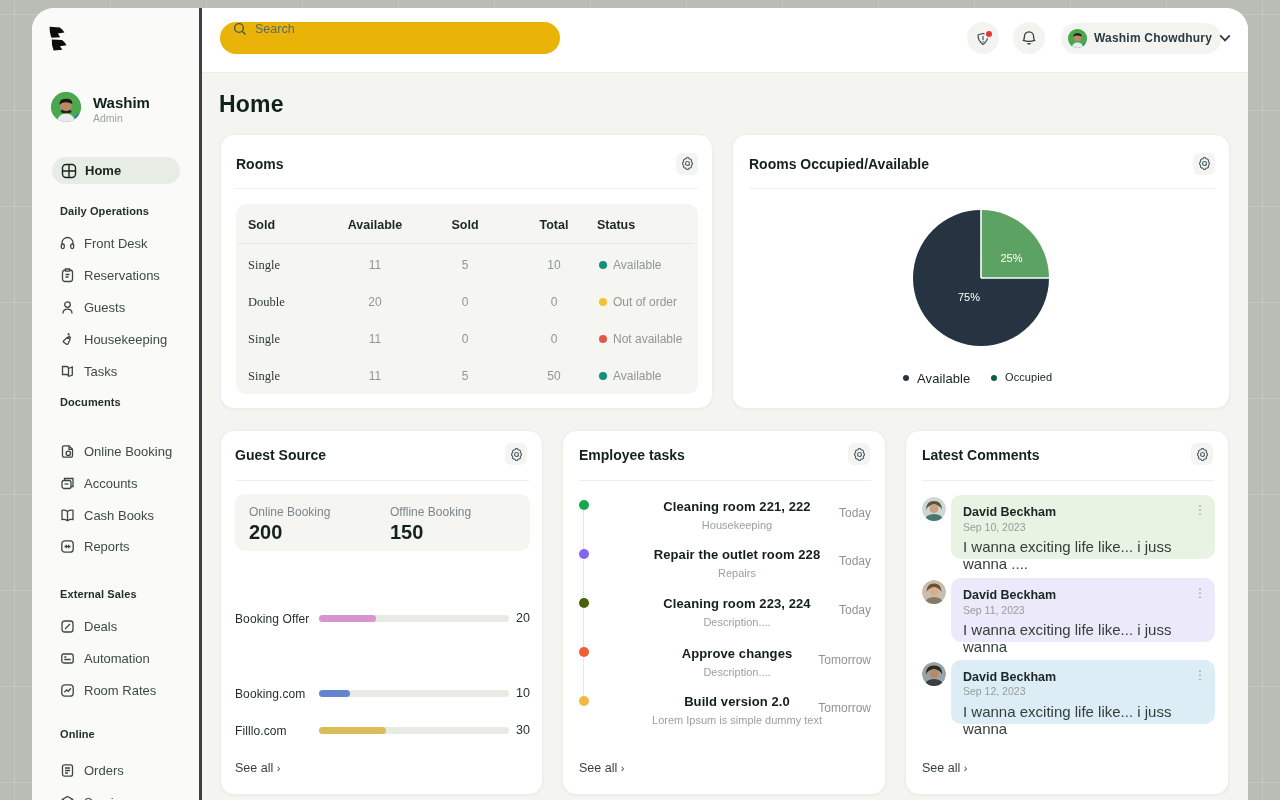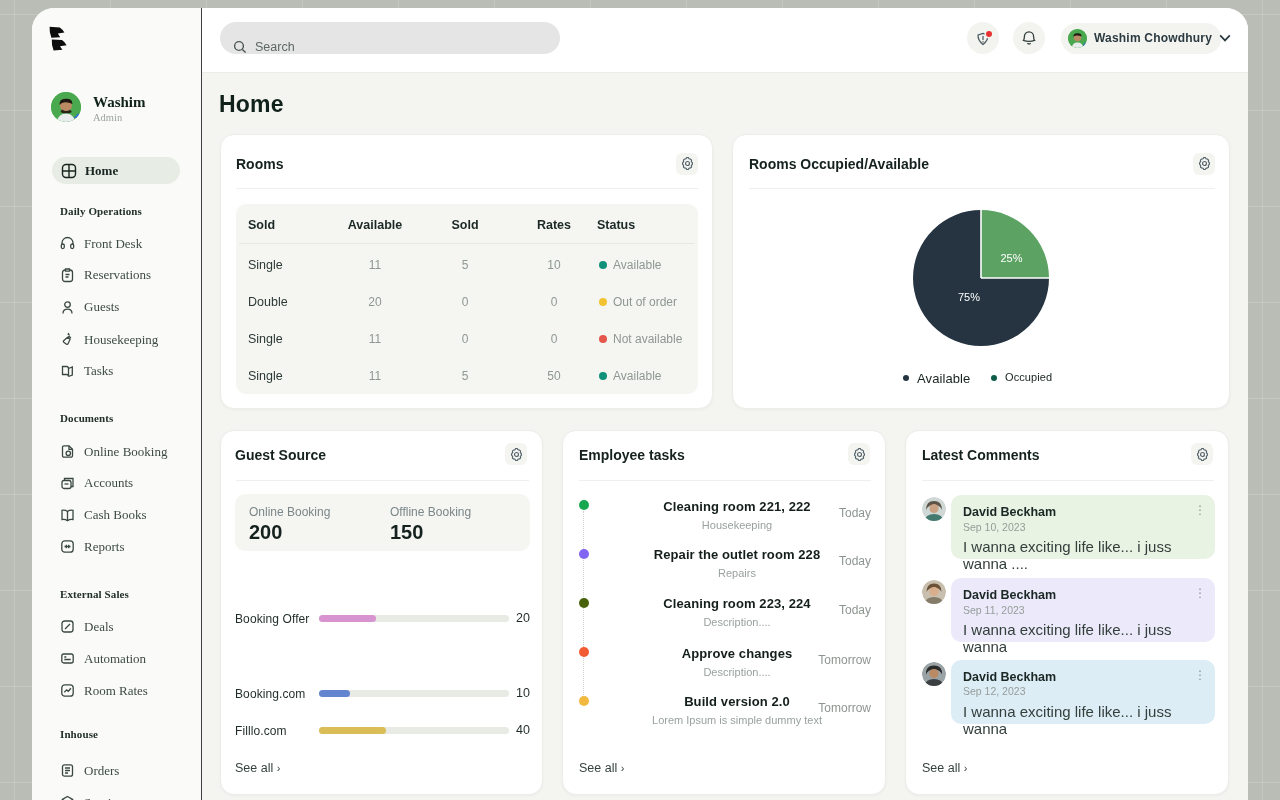--- a/index.html
+++ b/index.html
@@ -16,21 +16,21 @@
   color:#17241f;
 }
 .abs { position:absolute; }
 .app {
   position:absolute; left:32px; top:8px; width:1216px; height:792px;
   background:#ffffff; border-radius:22px 22px 0 0; overflow:hidden;
 }
 
 .sidebar {
   position:absolute; left:0; top:0; width:170px; height:792px;
-  background:#fafbf8; border-right:1px solid #404040;font-family:Liberation Serif, serif;
+  background:#fafbf8; border-right:3px solid #404040;
 }
 .navtxt { font-size:13px; color:#3d4a46; }
 .sectxt { font-size:11px; font-weight:bold; color:#222f2b; letter-spacing:0.1px; }
 .navitem { position:absolute; left:28px; display:flex; align-items:center; gap:9px; height:20px; }
 .navitem svg { flex:0 0 auto; }
 
 .topbar {
   position:absolute; left:170px; top:0; width:1046px; height:65px;
   background:#ffffff; border-bottom:1px solid #ebede9;
 }
@@ -46,21 +46,21 @@
 .cardtitle { position:absolute; font-size:14px; font-weight:bold; color:#15211e; }
 .gearbtn {
   position:absolute; width:22px; height:22px; border-radius:6px;
   background:#f4f5f1; display:flex; align-items:center; justify-content:center;
 }
 .carddiv { position:absolute; height:1px; background:#eef0ec; }
 .seeall { position:absolute; font-size:12.5px; color:#36423e; }
 .dot { position:absolute; border-radius:50%; }
 
 .rrow { left:11px; width:440px; height:14px; font-size:12px; }
-.rrow .c0 { left:1px; color:#2c3936; font-size:12.5px; }
+.rrow .c0 { left:1px; color:#2c3936; font-size:12.5px;font-family:Liberation Serif, serif; }
 .rrow .c1 { left:93px; width:70px; text-align:center; color:#8f9792; }
 .rrow .c2 { left:183px; width:70px; text-align:center; color:#8f9792; }
 .rrow .c3 { left:272px; width:70px; text-align:center; color:#8f9792; }
 .rrow .c4 { left:366px; color:#8f9792; }
 
 .brow { position:absolute; left:14px; width:295px; height:14px; }
 .blab { position:absolute; left:0; top:0.5px; font-size:12px; color:#1f2c28; letter-spacing:0.1px; }
 .btrack { position:absolute; left:84px; top:3.5px; width:190px; height:7px; border-radius:4px; background:#e8ebe4; }
 .bfill { position:absolute; left:0; top:0; height:7px; border-radius:4px; display:block; }
 .bval { position:absolute; right:0; top:0; width:30px; text-align:right; font-size:12.5px; color:#1f2c28; }
@@ -140,21 +140,21 @@
         </svg>
       <span class="navtxt">Housekeeping</span>
     </div>
     <div class="navitem" style="top:353px">
       <svg width="15" height="15" viewBox="0 0 15 15" fill="none" stroke="#3a4743" stroke-width="1.3">
           <path d="M2.5 2.5 h4 a2 2 0 0 1 2 2 v8 a2 2 0 0 0 -2 -2 h-4 z"></path>
           <path d="M8.5 4.5 l3.8 -1.5 v8 l-3.8 1.5"></path>
         </svg>
       <span class="navtxt">Tasks</span>
     </div>
-    <div class="abs sectxt" style="left:28px;top:404px">Documents</div>
+    <div class="abs sectxt" style="left:28px;top:388px">Documents</div>
     <div class="navitem" style="top:433.8px">
       <svg width="15" height="15" viewBox="0 0 15 15" fill="none" stroke="#3a4743" stroke-width="1.3">
           <path d="M9 1.8 h-5 a1.5 1.5 0 0 0 -1.5 1.5 v8.4 a1.5 1.5 0 0 0 1.5 1.5 h7 a1.5 1.5 0 0 0 1.5 -1.5 v-6.4 z"></path>
           <path d="M9 1.8 v3.5 h3.5"></path>
           <circle cx="8.3" cy="9.3" r="2.2"></circle>
         </svg>
       <span class="navtxt">Online Booking</span>
     </div>
     <div class="navitem" style="top:465.2px">
       <svg width="15" height="15" viewBox="0 0 15 15" fill="none" stroke="#3a4743" stroke-width="1.3">
@@ -193,38 +193,38 @@
         </svg>
       <span class="navtxt">Automation</span>
     </div>
     <div class="navitem" style="top:672.8px">
       <svg width="15" height="15" viewBox="0 0 15 15" fill="none" stroke="#3a4743" stroke-width="1.3">
           <rect x="1.8" y="1.8" width="11.4" height="11.4" rx="3"></rect>
           <path d="M4.3 9.3 l2.4 -2.4 l1.6 1.4 l2.6 -3"></path>
         </svg>
       <span class="navtxt">Room Rates</span>
     </div>
-    <div class="abs sectxt" style="left:28px;top:719.5px">Inhouse</div>
+    <div class="abs sectxt" style="left:28px;top:719.5px">Online</div>
     <div class="navitem" style="top:752.6px">
       <svg width="15" height="15" viewBox="0 0 15 15" fill="none" stroke="#3a4743" stroke-width="1.3">
           <rect x="2.5" y="1.8" width="10" height="11.4" rx="2"></rect>
           <path d="M5 5 h5 M5 7.5 h5 M5 10 h3"></path>
         </svg>
       <span class="navtxt">Orders</span>
     </div>
     <div class="navitem" style="top:784.6px">
       <svg width="15" height="15" viewBox="0 0 15 15" fill="none" stroke="#3a4743" stroke-width="1.3">
           <path d="M7.5 1.5 l5.2 3 v6 l-5.2 3 l-5.2 -3 v-6 z"></path>
           <path d="M2.3 4.5 l5.2 3 l5.2 -3 M7.5 7.5 v6"></path>
         </svg>
       <span class="navtxt">Services</span>
     </div>
   </div>
   <div class="topbar" id="topbar">
-    <div class="abs" style="left:18px;top:14px;width:340px;height:32px;border-radius:16px;background:#e5e5e5;display:flex;align-items:flex-end;padding-left:13px;gap:8px">
+    <div class="abs" style="left:18px;top:14px;width:340px;height:32px;border-radius:16px;background:#eab308;display:flex;align-items:flex-start;padding-left:13px;gap:8px">
       <svg width="14" height="14" viewBox="0 0 14 14" fill="none" stroke="#4a5653" stroke-width="1.4">
           <circle cx="6" cy="6" r="4.4"></circle>
           <path d="M9.4 9.4 L12.6 12.6"></path>
         </svg>
       <span style="font-size:12.5px;color:#5d6864">Search</span>
     </div>
     <div class="abs" style="left:765px;top:14px;width:32px;height:32px;border-radius:50%;background:#f3f4f0"></div>
     <svg class="abs" style="left:774px;top:24px" width="14" height="14" viewBox="0 0 14 14" fill="none" stroke="#4a5a61" stroke-width="1.25">
       <path d="M7 1.3 L11.9 3 Q12.4 8.2 7 12.4 Q1.6 8.2 2.1 3 Z"></path>
       <path d="M7 4.3 v3.2 M7 9.6 v0.3" stroke-linecap="round"></path>
@@ -260,21 +260,21 @@
             <path d="M7.2 1.7 q0.8 -0.2 1.6 0 l0.9 1.3 l1.55 0.3 q0.65 0.5 1.05 1.15 l-0.15 1.55 l1.05 1.2 q0.1 0.8 0 1.6 l-1.05 1.2 l0.15 1.55 q-0.4 0.65 -1.05 1.15 l-1.55 0.3 l-0.9 1.3 q-0.8 0.2 -1.6 0 l-0.9 -1.3 l-1.55 -0.3 q-0.65 -0.5 -1.05 -1.15 l0.15 -1.55 l-1.05 -1.2 q-0.1 -0.8 0 -1.6 l1.05 -1.2 l-0.15 -1.55 q0.4 -0.65 1.05 -1.15 l1.55 -0.3 z"></path>
             <circle cx="8" cy="8" r="2.1"></circle>
           </svg>
         </div>
       <div class="carddiv" style="left:15px;top:53px;width:462px"></div>
       <div class="abs" style="left:15px;top:69px;width:462px;height:190px;border-radius:10px;background:#f5f6f2">
         <div class="abs" style="left:11px;top:14px;width:440px;font-size:12.5px;font-weight:bold;color:#1b2825">
           <span class="abs" style="left:1px">Sold</span>
           <span class="abs" style="left:93px;width:70px;text-align:center">Available</span>
           <span class="abs" style="left:183px;width:70px;text-align:center">Sold</span>
-          <span class="abs" style="left:272px;width:70px;text-align:center">Rates</span>
+          <span class="abs" style="left:272px;width:70px;text-align:center">Total</span>
           <span class="abs" style="left:350px">Status</span>
         </div>
         <div class="abs" style="left:3px;top:38.5px;width:455px;height:1px;background:#e6e8e4"></div>
         <div class="abs rrow" style="top:54px">
             <span class="abs c0">Single</span>
             <span class="abs c1">11</span>
             <span class="abs c2">5</span>
             <span class="abs c3">10</span>
             <span class="dot" style="left:352px;top:2.5px;width:8px;height:8px;background:#12917a"></span>
             <span class="abs c4">Available</span>
@@ -353,21 +353,21 @@
           <span class="btrack">
             <span class="bfill" style="width:31px;background:#6384cf"></span>
           </span>
           <span class="bval">10</span>
         </div>
       <div class="brow" style="top:292px">
           <span class="blab">Filllo.com</span>
           <span class="btrack">
             <span class="bfill" style="width:67px;background:#dabd56"></span>
           </span>
-          <span class="bval">40</span>
+          <span class="bval">30</span>
         </div>
       <div class="seeall" style="left:14px;top:330px">See all <span style="font-size:11px">›</span></div>
     </div>
     <div class="card" style="left:360px;top:357px;width:324px;height:365px">
       <div class="cardtitle" style="left:16px;top:16px">Employee tasks</div>
       <div class="gearbtn" style="left:285px;top:12px">
           <svg width="15" height="15" viewBox="0 0 16 16" fill="none" stroke="#55636b" stroke-width="1.25">
             <path d="M7.2 1.7 q0.8 -0.2 1.6 0 l0.9 1.3 l1.55 0.3 q0.65 0.5 1.05 1.15 l-0.15 1.55 l1.05 1.2 q0.1 0.8 0 1.6 l-1.05 1.2 l0.15 1.55 q-0.4 0.65 -1.05 1.15 l-1.55 0.3 l-0.9 1.3 q-0.8 0.2 -1.6 0 l-0.9 -1.3 l-1.55 -0.3 q-0.65 -0.5 -1.05 -1.15 l0.15 -1.55 l-1.05 -1.2 q-0.1 -0.8 0 -1.6 l1.05 -1.2 l-0.15 -1.55 q0.4 -0.65 1.05 -1.15 l1.55 -0.3 z"></path>
             <circle cx="8" cy="8" r="2.1"></circle>
           </svg>

